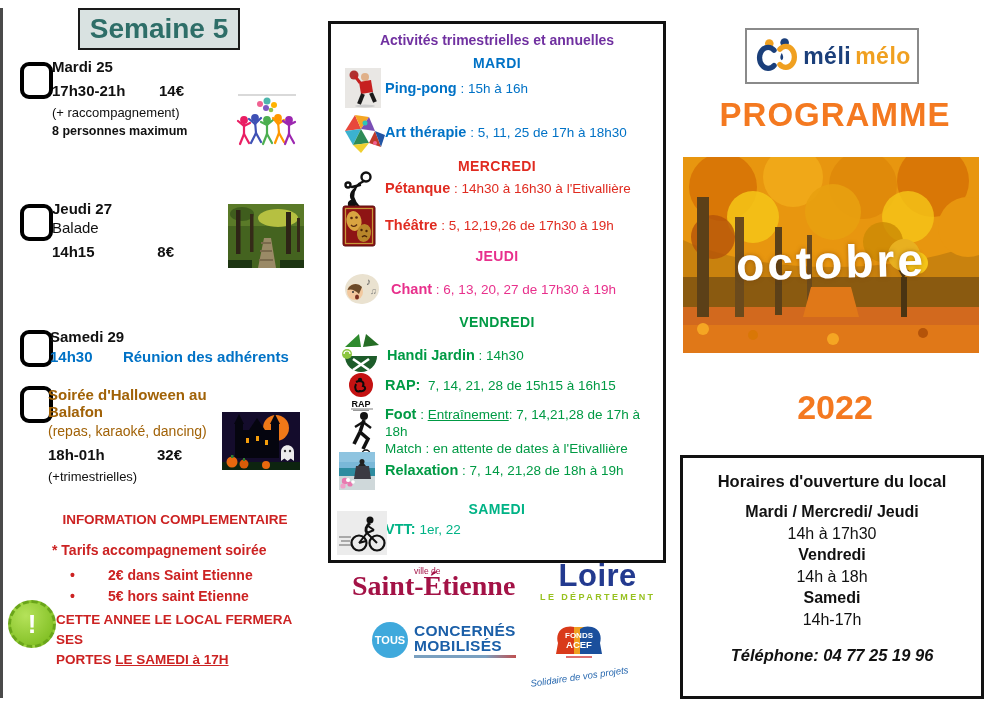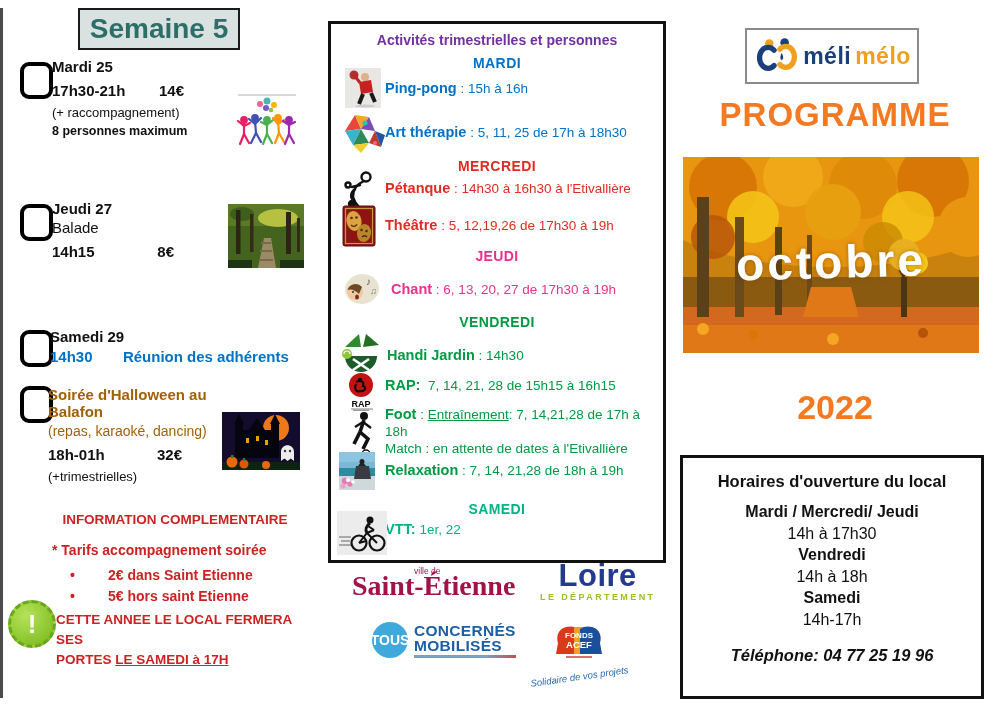--- a/index.html
+++ b/index.html
@@ -57,21 +57,21 @@
   .hb-title{font-size:16.5px;font-weight:bold;margin-top:14px;}
   .hb-line{font-size:16px;line-height:21.5px;}
   .hb-phone{font-size:16.5px;font-weight:bold;font-style:italic;margin-top:16px;}
 
   
   .ste{font-family:"Liberation Serif",serif;font-weight:bold;font-size:28px;color:#a31246;}
   .ste-small{position:absolute;left:62px;top:-4px;font-size:8.5px;font-weight:normal;
              font-family:"Liberation Sans",sans-serif;color:#a31246;}
   .loire{font-size:31px;font-weight:bold;color:#233a8f;letter-spacing:.5px;line-height:28px;}
   .loire-sub{font-size:9px;font-weight:bold;color:#97c11f;letter-spacing:2.4px;margin-top:2px;}
-  .tous-circle{width:36px;height:36px;border-radius:50%;background:#3fa9dc;color:#fff;font-size:14px;font-weight:bold;
+  .tous-circle{width:36px;height:36px;border-radius:50%;background:#3fa9dc;color:#fff;font-size:11px;font-weight:bold;
                display:flex;align-items:center;justify-content:center;}
   .concernes{font-size:15.5px;font-weight:bold;color:#1b5fa8;line-height:15px;letter-spacing:.3px;}
   .conc-bar{height:3px;background:linear-gradient(90deg,#7aa0c0 70%,#c05050 100%);margin-top:2px;}
   .acef-tag{display:inline-block;transform:rotate(-8deg);color:#2a6ab0;font-style:italic;font-size:9.5px;}
 </style>
 </head>
 <body>
 
 <div class="page">
   <div class="edge"></div>
@@ -226,21 +226,21 @@
       <span>5€ hors saint Etienne</span>
     </div>
   </div>
   <div class="abs badge" style="left:8px;top:600px;">!</div>
   <div class="abs warn" style="left:56px;top:610px;width:258px;">
     <span>CETTE ANNEE LE LOCAL FERMERA SES</span><br>
     <span>PORTES </span><span class="u">LE SAMEDI à 17H</span>
   </div>
 
   <div class="abs actbox">
-    <div class="box-title c-purple">Activités trimestrielles et personnes</div>
+    <div class="box-title c-purple">Activités trimestrielles et annuelles</div>
 
     <div class="day-head c-blue" style="top:31px;">MARDI</div>
 
     <div class="row" style="top:44px;">
       <span class="icn" style="left:6px;">
         <svg width="36" height="40" viewBox="0 0 36 40">
             <rect width="36" height="40" fill="#e9e7e4"></rect>
           <circle cx="9" cy="7" r="4.5" fill="#b03030"></circle>
             <line x1="11" y1="10" x2="15" y2="14" stroke="#803020" stroke-width="2.4"></line>
           <circle cx="20" cy="9" r="4" fill="#e0b088"></circle>

